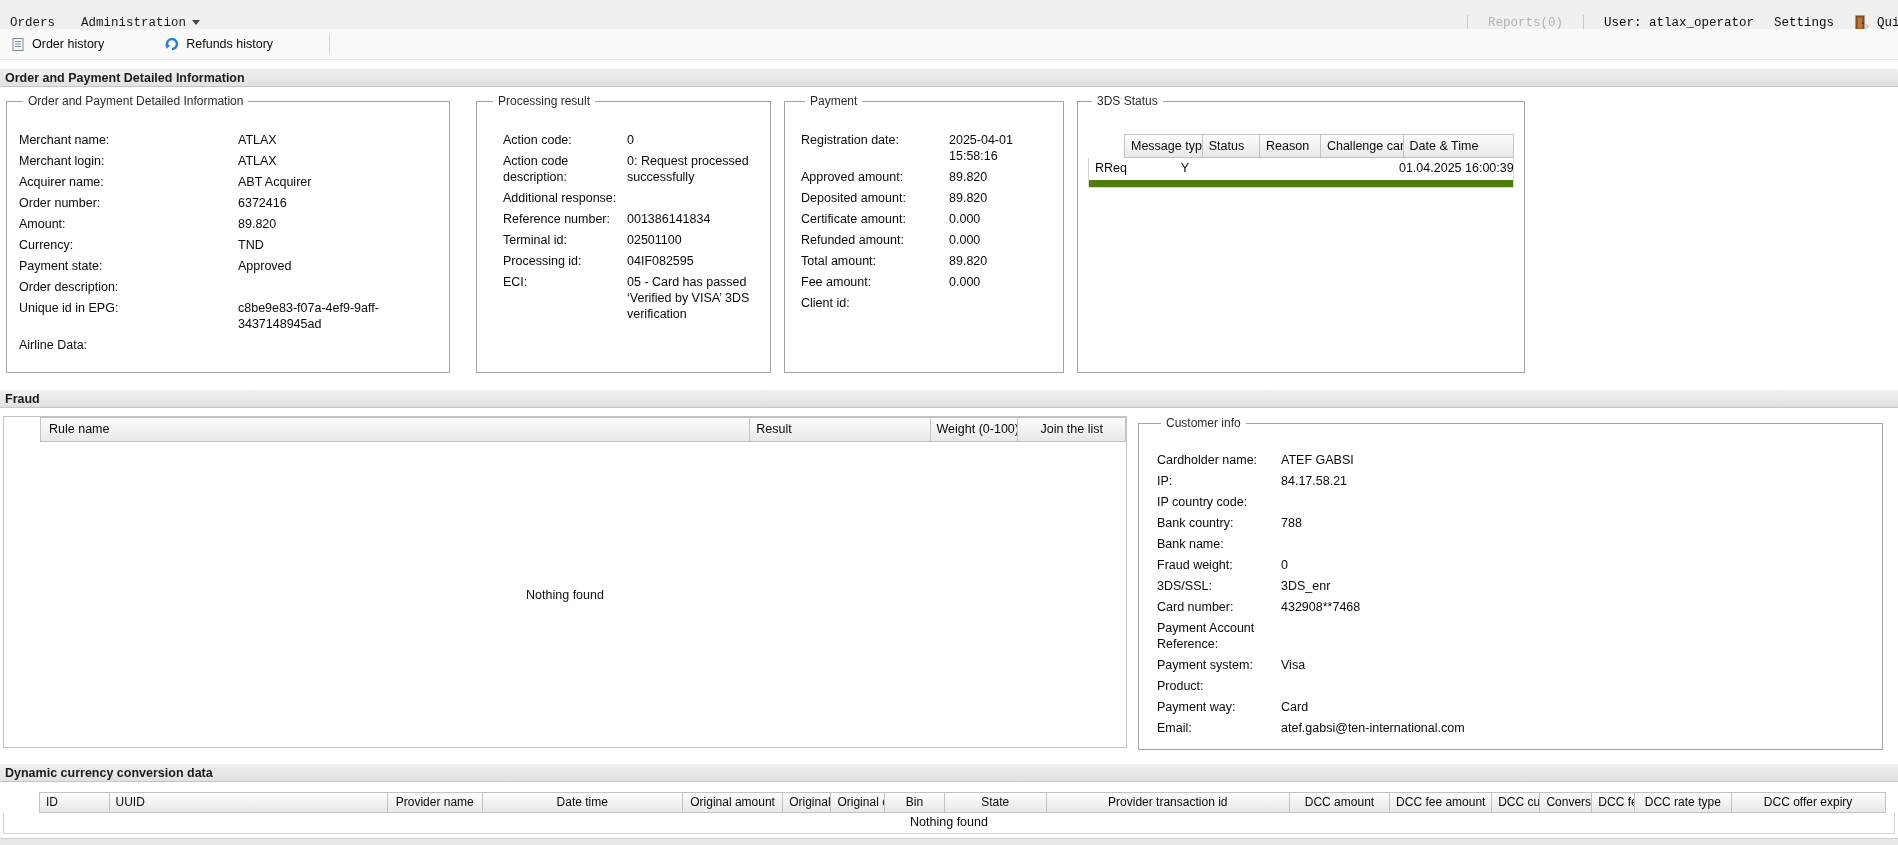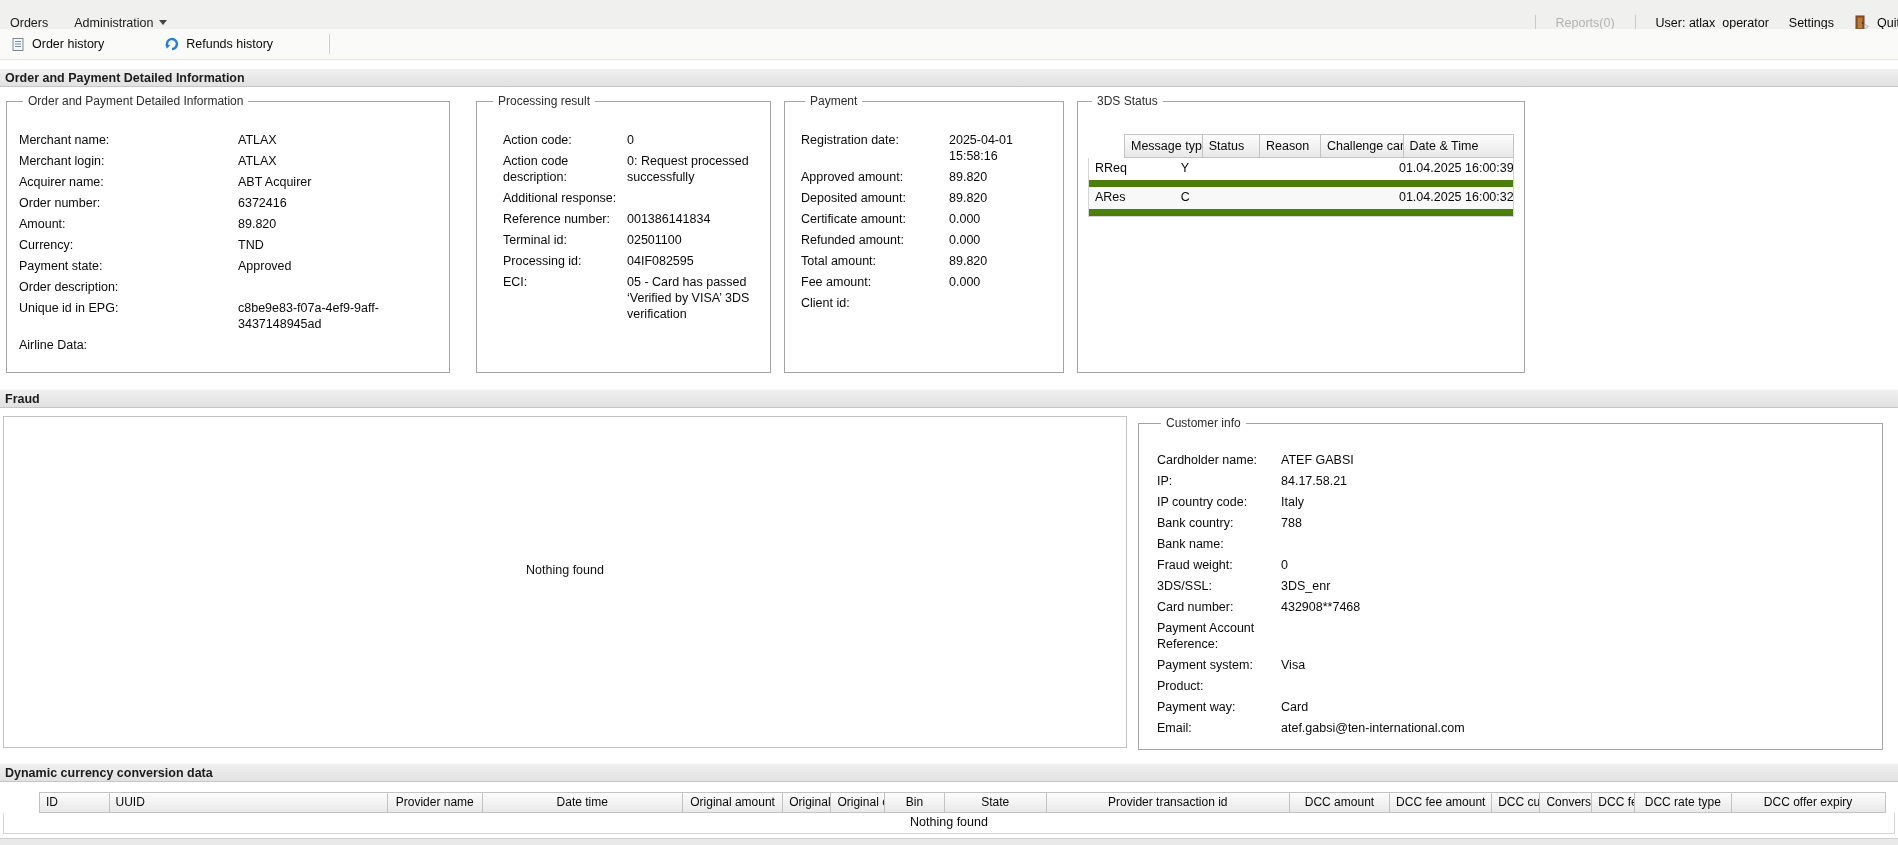--- a/index.html
+++ b/index.html
@@ -1,20 +1,20 @@
 <!DOCTYPE html>
 <html><head>
 <meta charset="utf-8">
 <style>
   html,body{margin:0;padding:0;background:#fff;}
   .screen{position:relative;width:1898px;height:845px;overflow:hidden;background:#fff;
           font-family:"Liberation Sans",sans-serif;font-size:12.5px;color:#0a0a0a;}
   
   .menubar{position:absolute;top:0;left:0;right:0;height:29px;background:#f0f0ee;
-           display:flex;align-items:center;padding:16px 0 0 10px;box-sizing:border-box;}
+           display:flex;align-items:center;padding:16px 0 0 10px;box-sizing:border-box;font-family:Liberation Mono, monospace;}
   .menu-item{margin-right:26px;cursor:default;display:flex;align-items:center;gap:6px;color:#1a1a1a;}
   .caret{width:0;height:0;border-left:4px solid transparent;border-right:4px solid transparent;border-top:5px solid #444;}
   .menubar-right{margin-left:auto;display:flex;align-items:center;gap:20px;height:100%;}
   .vsep{width:1px;height:15px;background:#c9c9c9;}
   .dim{color:#b3b3b3;}
   .quit-wrap{display:flex;align-items:center;gap:7px;}
   .quit-label{width:21px;overflow:hidden;white-space:nowrap;}
   
   .toolbar{position:absolute;top:29px;left:0;right:0;height:31px;background:#fafaf9;
            border-bottom:1px solid #e4e4e2;display:flex;align-items:center;padding-left:6px;box-sizing:border-box;gap:32px;}
@@ -268,51 +268,49 @@
         <span class="hc tc4">Date &amp; Time</span>
       </div>
       <div class="tds-body">
         <div class="tds-row">
           <span class="cell tc0">RReq</span>
           <span class="cell tc1">Y</span>
           <span class="cell tc2"></span>
           <span class="cell tc3"></span>
           <span class="cell tc4">01.04.2025 16:00:39</span>
         </div>
-        <div class="tds-row">
-          <span class="cell tc0">ARes</span>
-          <span class="cell tc1">C</span>
-          <span class="cell tc2"></span>
-          <span class="cell tc3"></span>
-          <span class="cell tc4">01.04.2025 16:00:32</span>
-        </div>
       </div>
     </div>
   </fieldset>
 
   <div class="secbar" id="bar-fraud">Fraud</div>
   <div id="fraud-table">
+    <div class="ghead">
+      <span class="hc fc0">Rule name</span>
+      <span class="hc fc1">Result</span>
+      <span class="hc fc2">Weight (0-100)</span>
+      <span class="hc fc3">Join the list</span>
+    </div>
     <div class="fraud-body">
       <span class="empty-text">Nothing found</span>
     </div>
   </div>
 
   <fieldset id="fs-customer">
     <legend>Customer info</legend>
     <div class="frow">
         <span class="l">Cardholder name:</span>
         <span class="v">ATEF GABSI</span>
       </div>
     <div class="frow">
         <span class="l">IP:</span>
         <span class="v">84.17.58.21</span>
       </div>
     <div class="frow">
         <span class="l">IP country code:</span>
-        <span class="v">Italy</span>
       </div>
     <div class="frow">
         <span class="l">Bank country:</span>
         <span class="v">788</span>
       </div>
     <div class="frow">
         <span class="l">Bank name:</span>
         <span class="v"></span>
       </div>
     <div class="frow">

